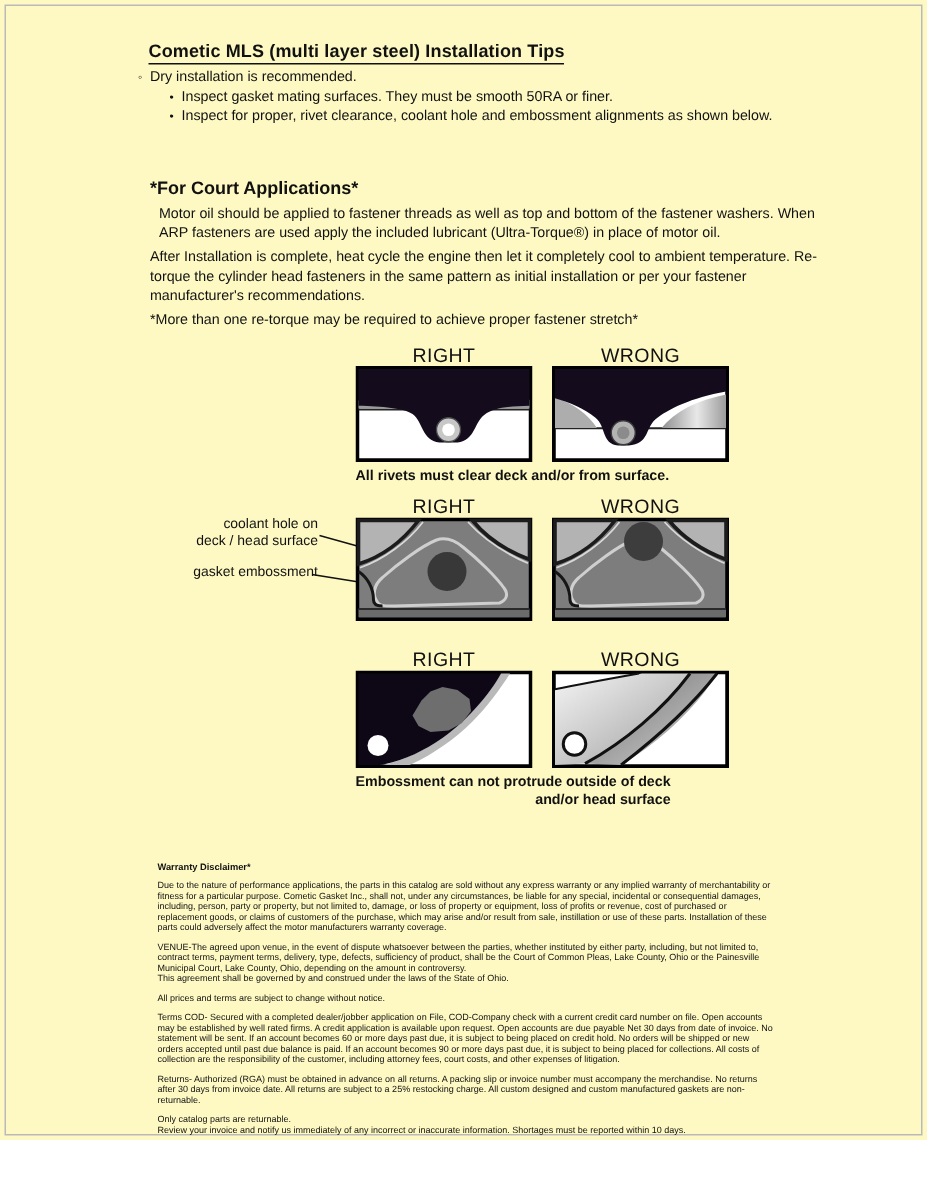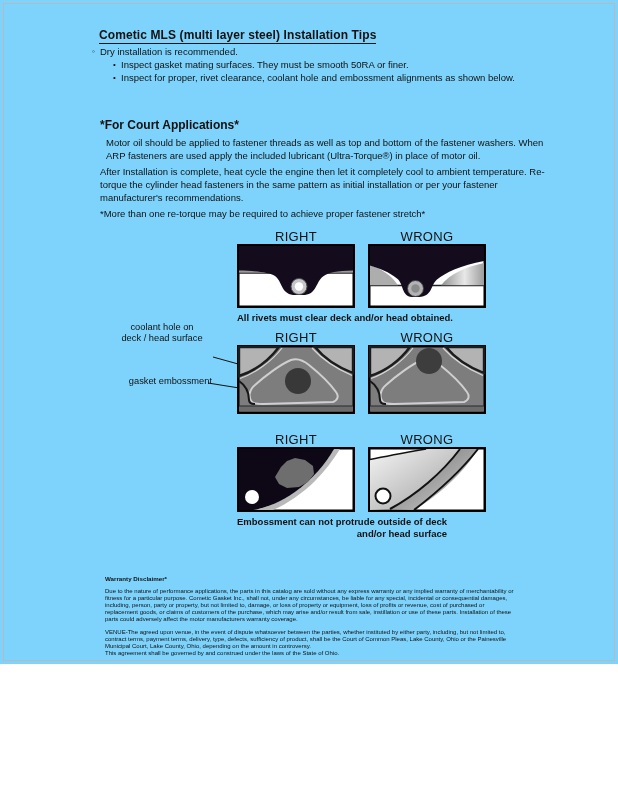--- a/index.html
+++ b/index.html
@@ -1,16 +1,16 @@
 <!DOCTYPE html>
 <html><head>
 <meta charset="utf-8">
 <style>
   html,body{margin:0;padding:0;background:#fff;}
-  #page{position:relative;width:618px;height:664px;background:#7dd3fc;overflow:hidden;
+  #page{position:relative;width:618px;height:760px;background:#fef9c3;overflow:hidden;
         font-family:"Liberation Sans","DejaVu Sans",sans-serif;color:#111;}
   .abs{position:absolute;}
   .frame{position:absolute;inset:3px;border:1px solid #b9b9b9;pointer-events:none;}
   .title{font-size:12px;font-weight:bold;border-bottom:1.5px solid #111;padding-bottom:1px;letter-spacing:.1px;}
   .body-txt{font-size:9.5px;line-height:13.2px;}
   .bullet-row{white-space:nowrap;}
   .marker{display:inline-block;width:8px;font-size:8px;vertical-align:top;line-height:13.2px;}
   .sub{margin-left:21px;}
   .section-head{font-size:12px;font-weight:bold;}
   .para{font-size:9.5px;line-height:13.2px;width:450px;}
@@ -71,26 +71,26 @@
       <rect x="1.25" y="1.25" width="115.5" height="61.5" fill="#ffffff" stroke="#000" stroke-width="2.5"></rect>
       <line x1="2" y1="41.5" x2="116" y2="41.5" stroke="#222" stroke-width="1.4"></line>
       <path d="M2,21 C14,25 24,32 30,41.3 L2,41.3 Z" fill="#adadad"></path>
       <path d="M116,19 C97,23 82,30 73,41.3 L116,41.3 Z" fill="url(#g1)"></path>
       <path d="M2,2 H116 V17 C93,21 77,29 69,35.5 C62,41.5 65,52 51,53 L44,53 C33,52 36,40 29,34.5 C21,28 12,24.5 2,21.5 Z" fill="#140c1c"></path>
       <circle cx="47.5" cy="44.5" r="8" fill="#b3b3b3" stroke="#3a3a3a" stroke-width="0.9"></circle>
       <circle cx="47.5" cy="44.5" r="4.2" fill="#8b8b8b"></circle>
     </svg>
   </div>
 
-  <div class="abs caption" style="left:237px;top:312px;">All rivets must clear deck and/or head obtained.</div>
+  <div class="abs caption" style="left:237px;top:312px;">All rivets must clear deck and/or from surface.</div>
 
   <div class="abs dg-label" style="left:237px;top:330px;">RIGHT</div>
   <div class="abs dg-label" style="left:368px;top:330px;">WRONG</div>
 
-  <div class="abs annot" style="left:112px;top:322px;text-align:center;">coolant hole on
+  <div class="abs annot" style="left:112px;top:344px;">coolant hole on
 deck / head surface</div>
   <div class="abs annot" style="left:112px;top:376px;">gasket embossment</div>
 
   <svg class="abs" style="left:120px;top:340px;pointer-events:none;" width="240" height="60">
     <line x1="93" y1="17" x2="172" y2="39" stroke="#111" stroke-width="1"></line>
     <line x1="88" y1="43" x2="138" y2="51" stroke="#111" stroke-width="1"></line>
   </svg>
 
   <div class="abs" style="left:237px;top:345px;">
     <svg width="118" height="69" viewBox="0 0 118 69">

